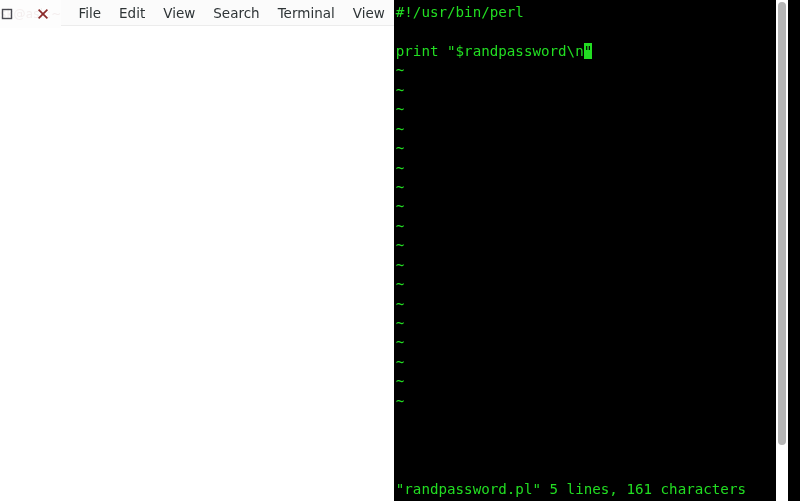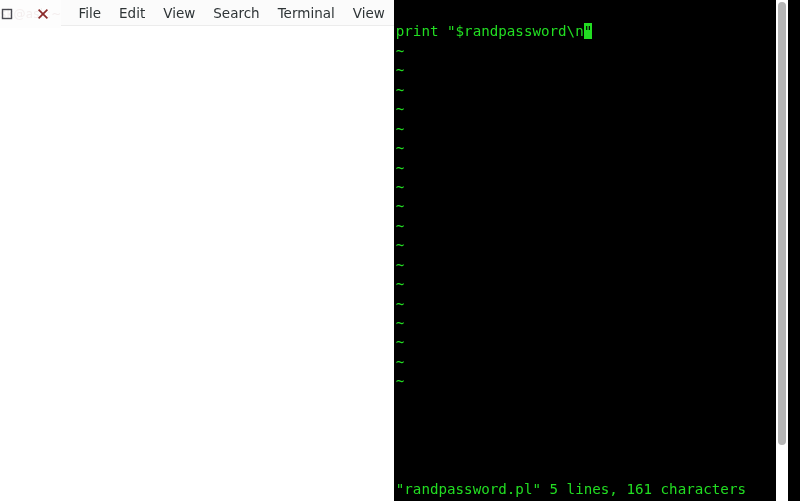--- a/index.html
+++ b/index.html
@@ -174,20 +174,21 @@
     <div class="menu-item">Edit</div>
     <div class="menu-item">View</div>
     <div class="menu-item">Search</div>
     <div class="menu-item">Terminal</div>
     <div class="menu-item">View</div>
   </div>
 
   <div id="term-wrap">
     <div id="terminal">
 
+      <div class="line">#!/usr/bin/perl</div>
       <div class="line blank">&nbsp;</div>
 
       <div class="line"><span>print "$randpassword\n</span><span class="cursor">"</span></div>
 
       <div id="tilde-column">
           <div class="line">~</div>
           <div class="line">~</div>
           <div class="line">~</div>
           <div class="line">~</div>
           <div class="line">~</div>

